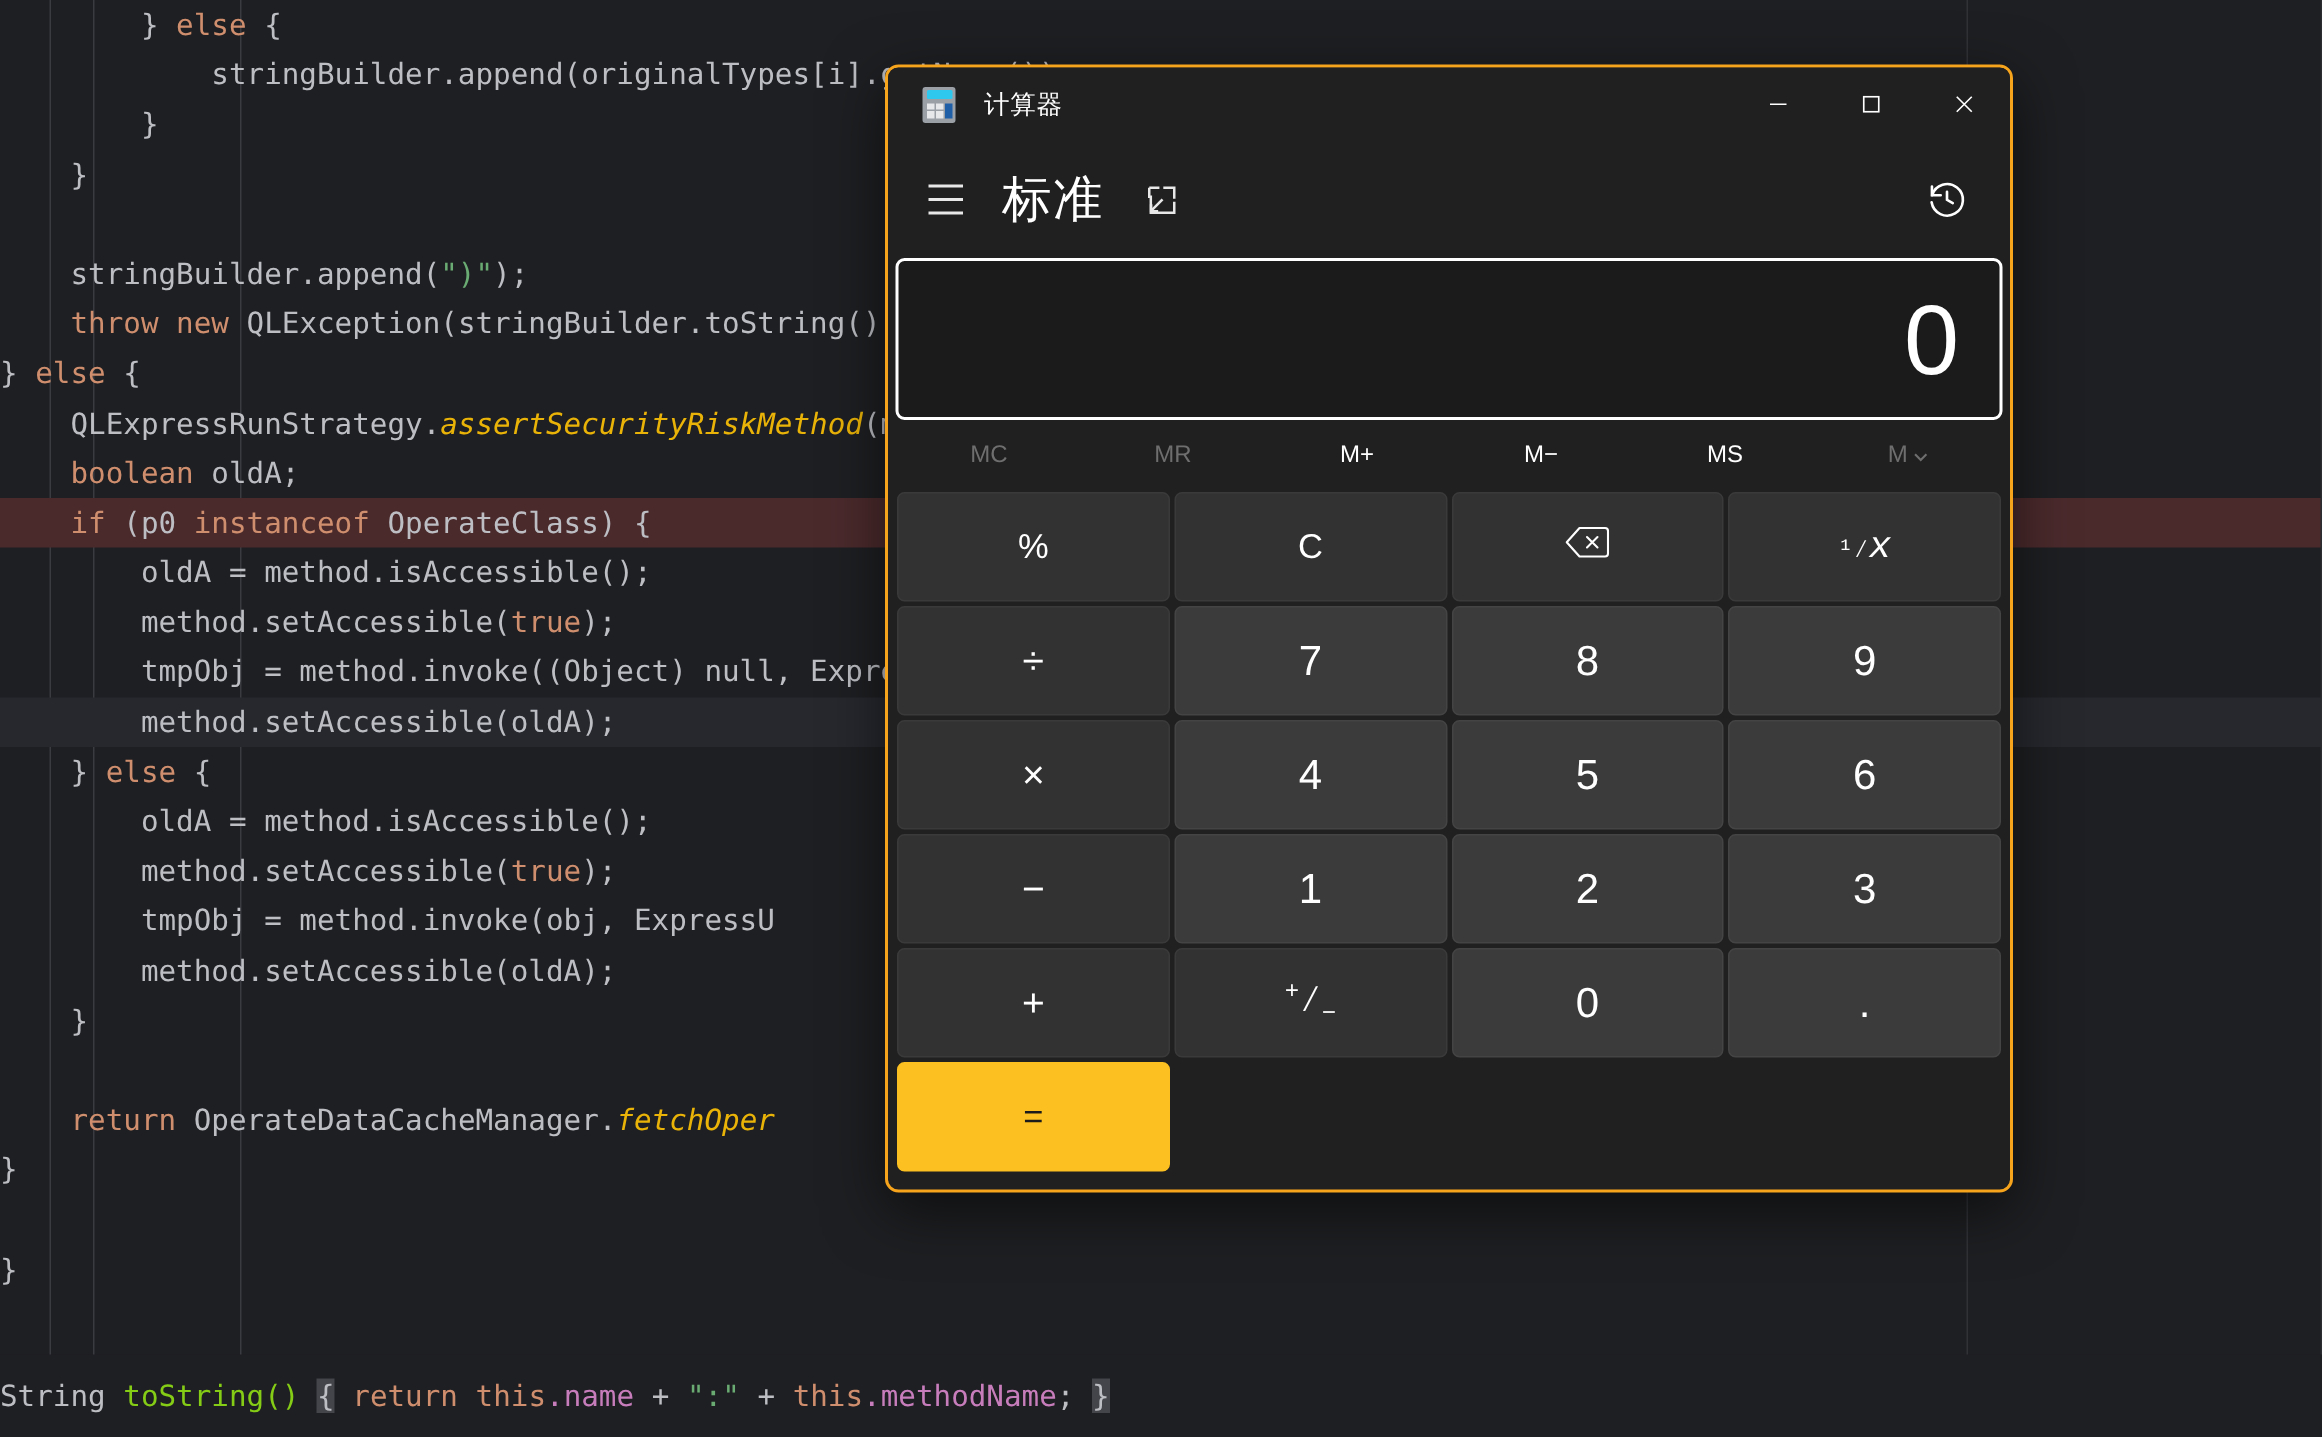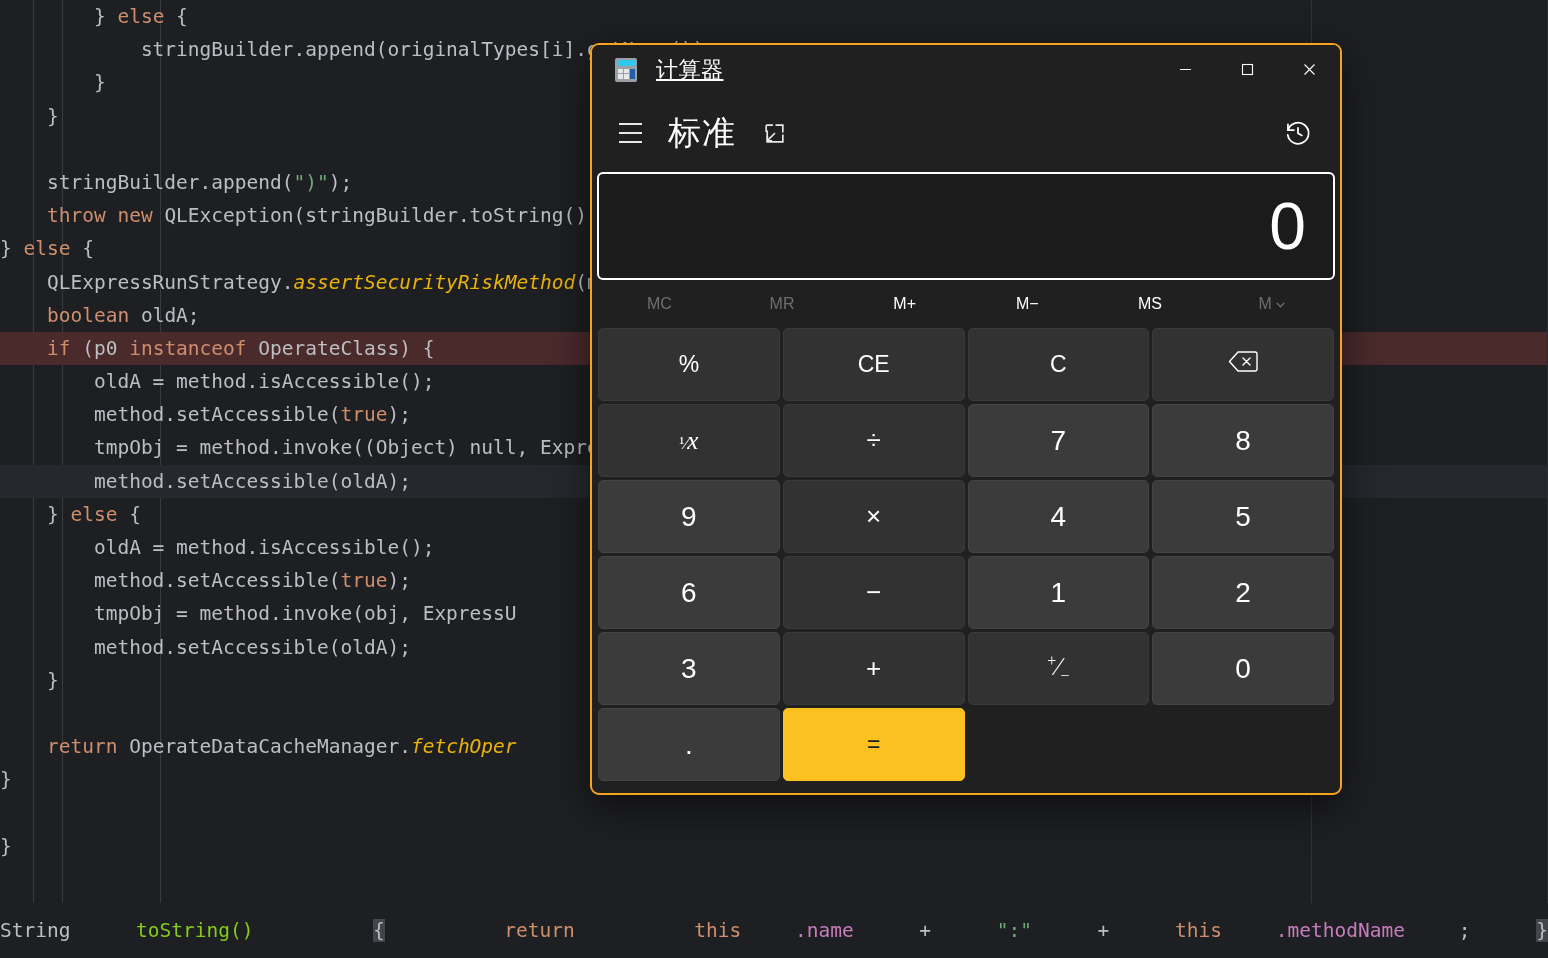--- a/index.html
+++ b/index.html
@@ -45,21 +45,20 @@
   .plain{ color: #bcbec4; }
 
   
   .bottom-strip {
     position: absolute; left: 0; right: 0; bottom: 0; height: 55px;
     background: #1e1f22;
     display: flex; align-items: center;
     font-family: "DejaVu Sans Mono", monospace;
     font-size: 19.5px;
     white-space: pre;
-    justify-content: space-between;
   }
   .b-plain { color: #bcbec4; }
   .b-method{ color: #84cc16; }
   .b-brace { color: #bcbec4; background: #43454a; }
   .b-kw    { color: #cf8e6d; }
   .b-field { color: #c77dbb; }
   .b-str   { color: #6aab73; }
 
   .right-rail {
     position: absolute; right: 236px; top: 0; bottom: 0; width: 1px;
@@ -109,25 +108,24 @@
     width: 17px; height: 10.5px;
     display: grid;
     grid-template-columns: repeat(3, 1fr);
     grid-template-rows: repeat(2, 1fr);
     gap: 1px;
   }
   .app-icon .keys i { background: #e6e8ea; display: block; }
   .app-icon .keys i.blue { background: #1f5fa8; grid-row: 1 / span 2; grid-column: 3; }
   .app-title {
     margin-left: 19px;
-    font-size: 22px;
+    font-size: 17px;
     color: #ffffff;
     font-family: "Liberation Sans", sans-serif;
     letter-spacing: .5px;
-    text-decoration: underline;
   }
   .win-controls { margin-left: auto; display: flex; height: 49px; }
   .win-btn {
     width: 62px; height: 49px;
     display: flex; align-items: center; justify-content: center;
     color: #ffffff;
   }
   .win-btn svg { display: block; }
 
   
@@ -222,21 +220,21 @@
     user-select: none;
     border: 1px solid #3a3a3a;
     box-sizing: border-box;
   }
   .key.digit { background: #3b3b3b; font-size: 28px; border-color: #444; }
   .key.equals {
     background: #fcc021;
     color: #1b1b1b;
     border-color: #fcc021;
   }
-  .key .math { font-family: Liberation Serif, serif; font-style: italic; font-size: 25px; }
+  .key .math { font-family: Liberation Mono, monospace; font-style: italic; font-size: 25px; }
   .key .supnum { font-size: 15px; vertical-align: super; font-style: normal; }
   .key .op { font-size: 26px; }
 </style>
 </head>
 <body>
 
 <div id="root">
 
   <div class="editor">
     <div class="gutter-line" style="left:33px"></div>
@@ -339,23 +337,20 @@
             </svg>
           </span>
         </div>
       </div>
 
     <div class="keypad" id="keypad">
         <div class="key">
           <span>%</span>
         </div>
         <div class="key">
-          <span>CE</span>
-        </div>
-        <div class="key">
           <span>C</span>
         </div>
         <div class="key">
           <span><svg width="30" height="23" viewBox="0 0 30 23" fill="none" stroke="#fff" stroke-width="1.4" stroke-linejoin="round">
               <path d="M10 2 H27 A2 2 0 0 1 29 4 V19 A2 2 0 0 1 27 21 H10 L1.5 11.5 Z"></path>
               <path d="M15 8 L22 15 M22 8 L15 15" stroke-linecap="round"></path>
             </svg></span>
         </div>
         <div class="key">
           <span class="math"><span style="font-size:17px;font-style:normal;">¹⁄</span>x</span>

